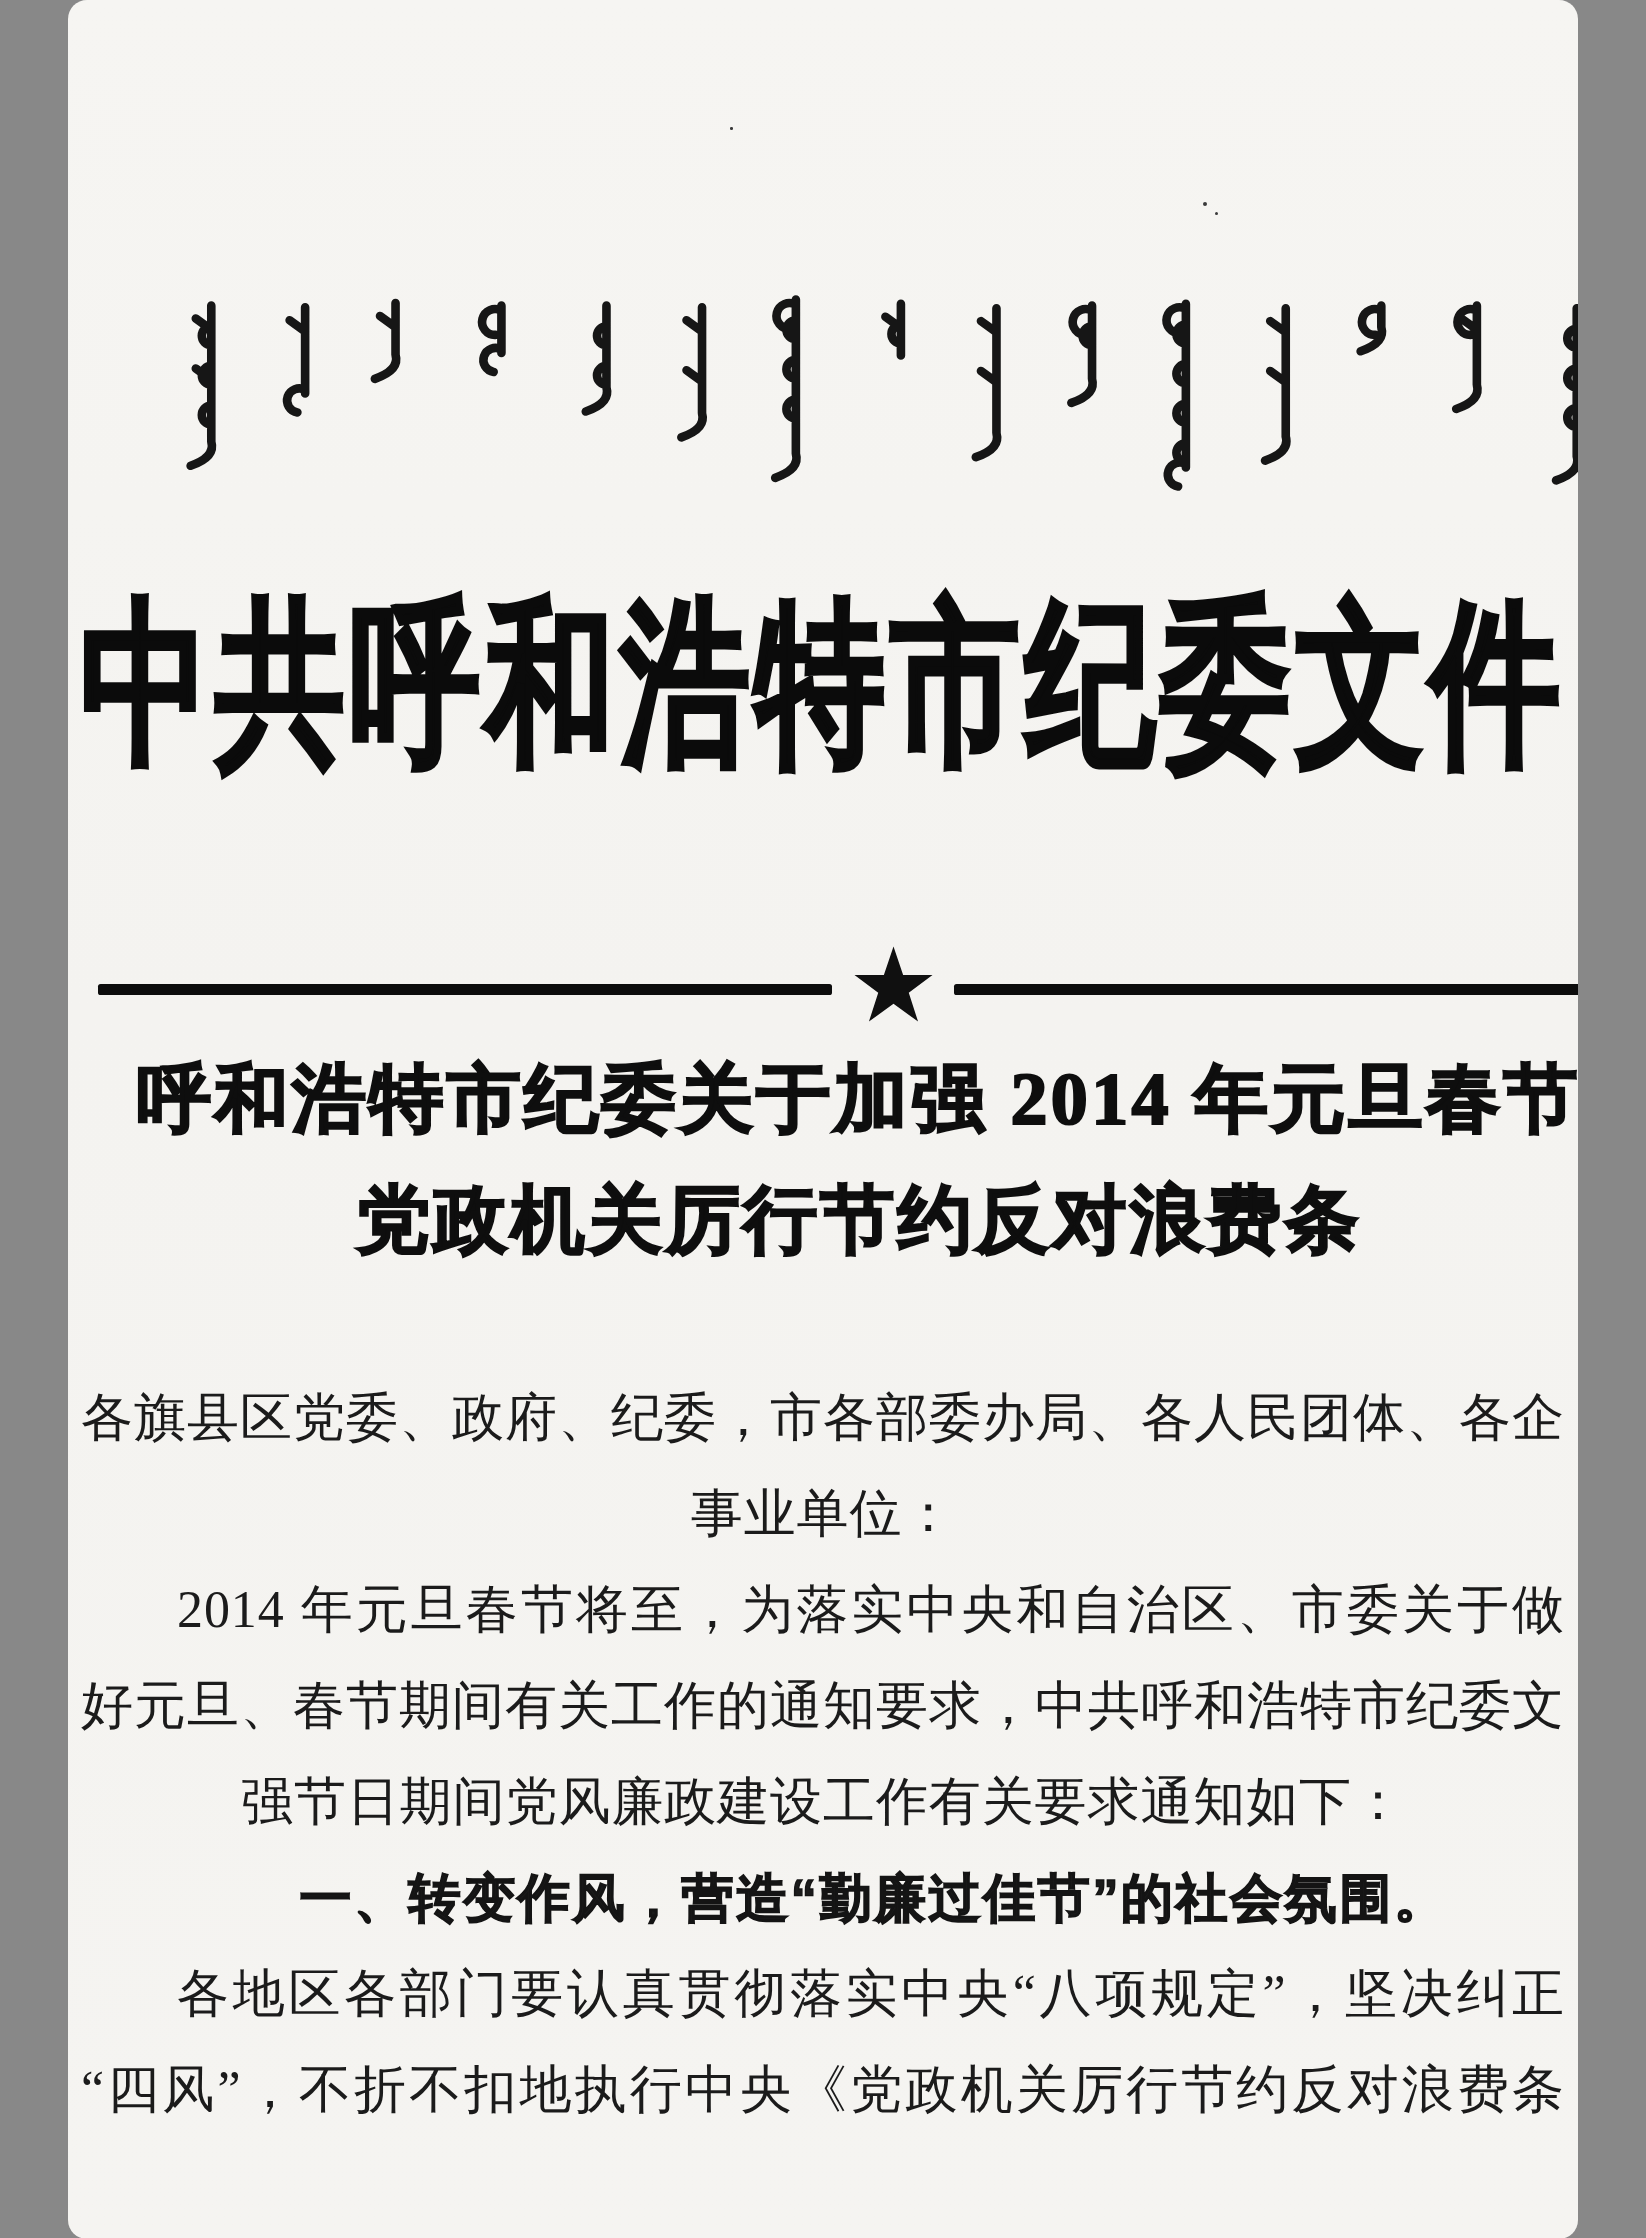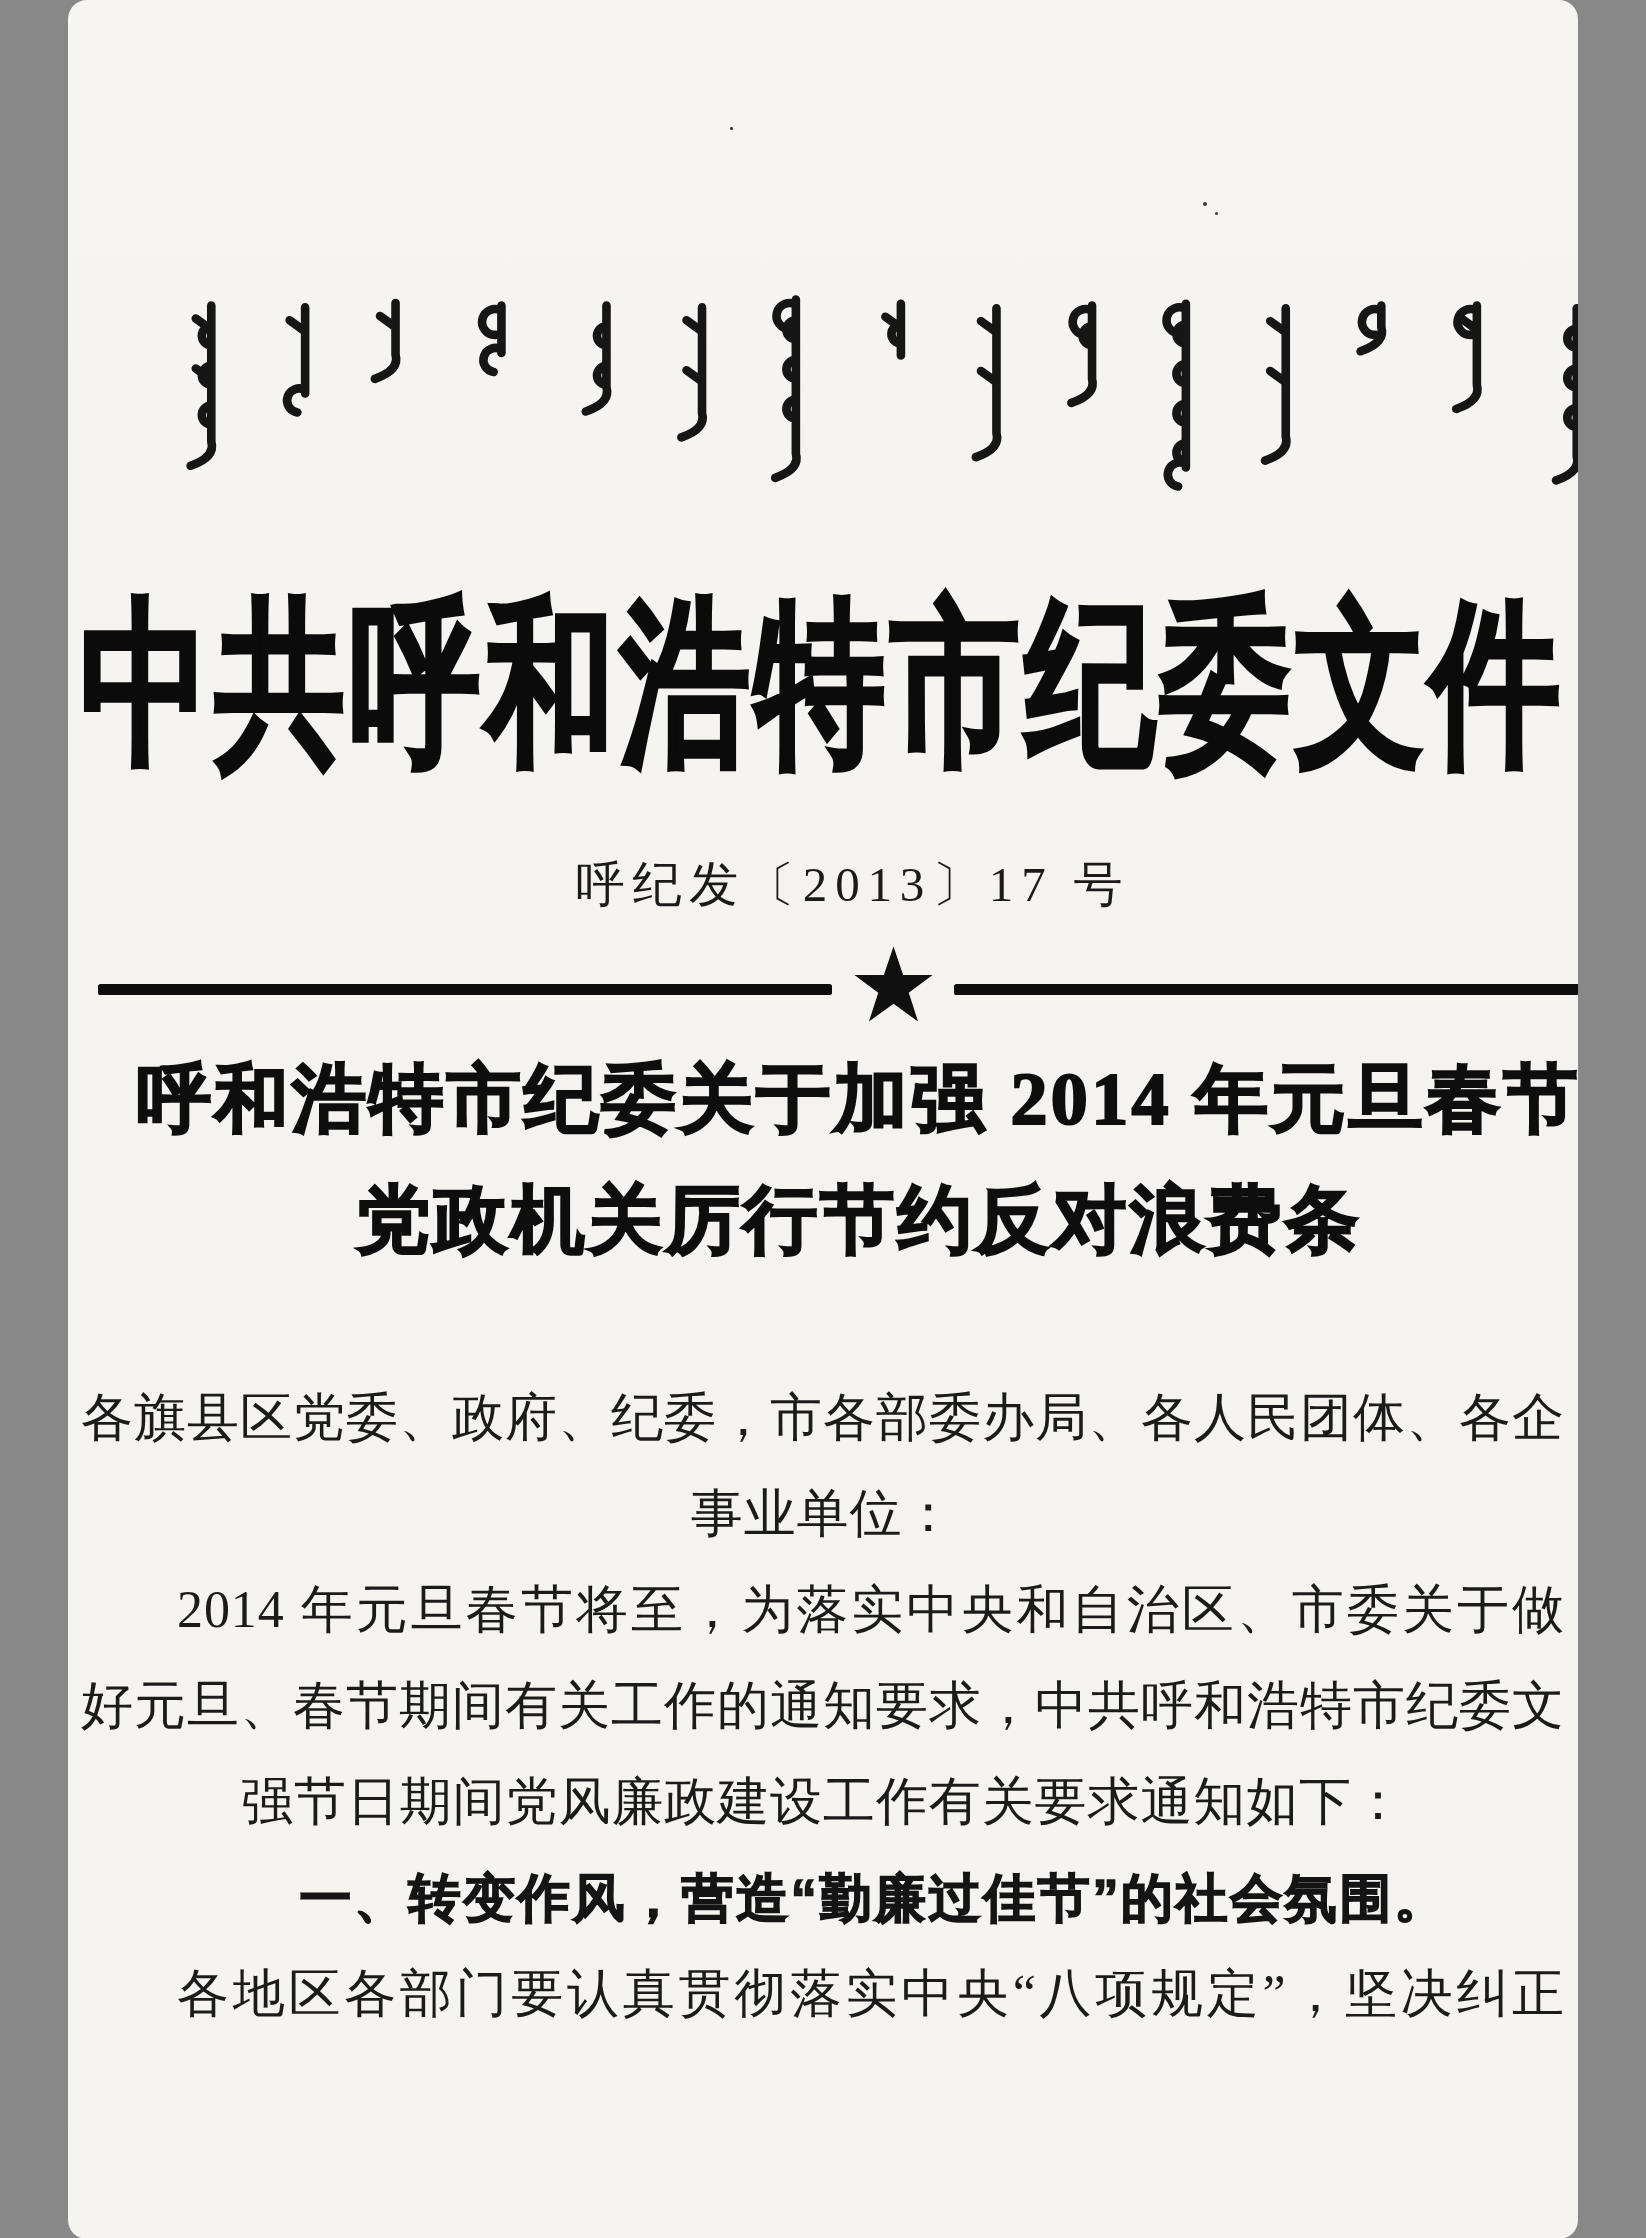--- a/index.html
+++ b/index.html
@@ -87,37 +87,37 @@
         <path d="M1752 358 L1752 530 M1752 382 a11 11 0 0 0 0 22 M1752 428 a11 11 0 0 0 0 22 M1752 474 a11 11 0 0 0 0 22 M1752 530 q5 18 -24 28"></path>
       </g>
   </svg>
 
   <div class="speck" style="left:1135px;top:202px;width:4.3px;height:4.3px;"></div>
   <div class="speck" style="left:1147px;top:212px;width:3.4px;height:3.4px;"></div>
   <div class="speck" style="left:662px;top:127px;width:2.6px;height:2.6px;"></div>
 
   <h1 class="masthead">中共呼和浩特市纪委文件</h1>
 
-  <div class="doc-number">呼纪发〔2013〕17 号</div>
 
   <div class="rule rule-left"></div>
   <div class="rule rule-right"></div>
   <svg class="star" viewBox="0 0 100 100" xmlns="http://www.w3.org/2000/svg">
     <polygon fill="#101010" points="50,3 61.6,37.4 97,37.4 68.4,58.8 79.6,93.5 50,72 20.4,93.5 31.6,58.8 3,37.4 38.4,37.4"></polygon>
   </svg>
 
   <div class="doc-title">
     <div>呼和浩特市纪委关于加强 2014 年元旦春节</div>
     <div>党政机关厉行节约反对浪费条</div>
   </div>
 
   <div class="body-text">
     <div class="bline jf">各旗县区党委、政府、纪委，市各部委办局、各人民团体、各企</div>
     <div class="bline">事业单位：</div>
     <div class="bline jf indent">2014 年元旦春节将至，为落实中央和自治区、市委关于做</div>
     <div class="bline jf">好元旦、春节期间有关工作的通知要求，中共呼和浩特市纪委文件</div>
     <div class="bline">强节日期间党风廉政建设工作有关要求通知如下：</div>
     <div class="bline heading-line">一、转变作风，营造“勤廉过佳节”的社会氛围。</div>
     <div class="bline jf indent">各地区各部门要认真贯彻落实中央“八项规定”，坚决纠正</div>
+    <div class="bline jf">“四风”，不折不扣地执行中央《党政机关厉行节约反对浪费条</div>
   </div>
 
 </div>
 
 
 </body></html>

